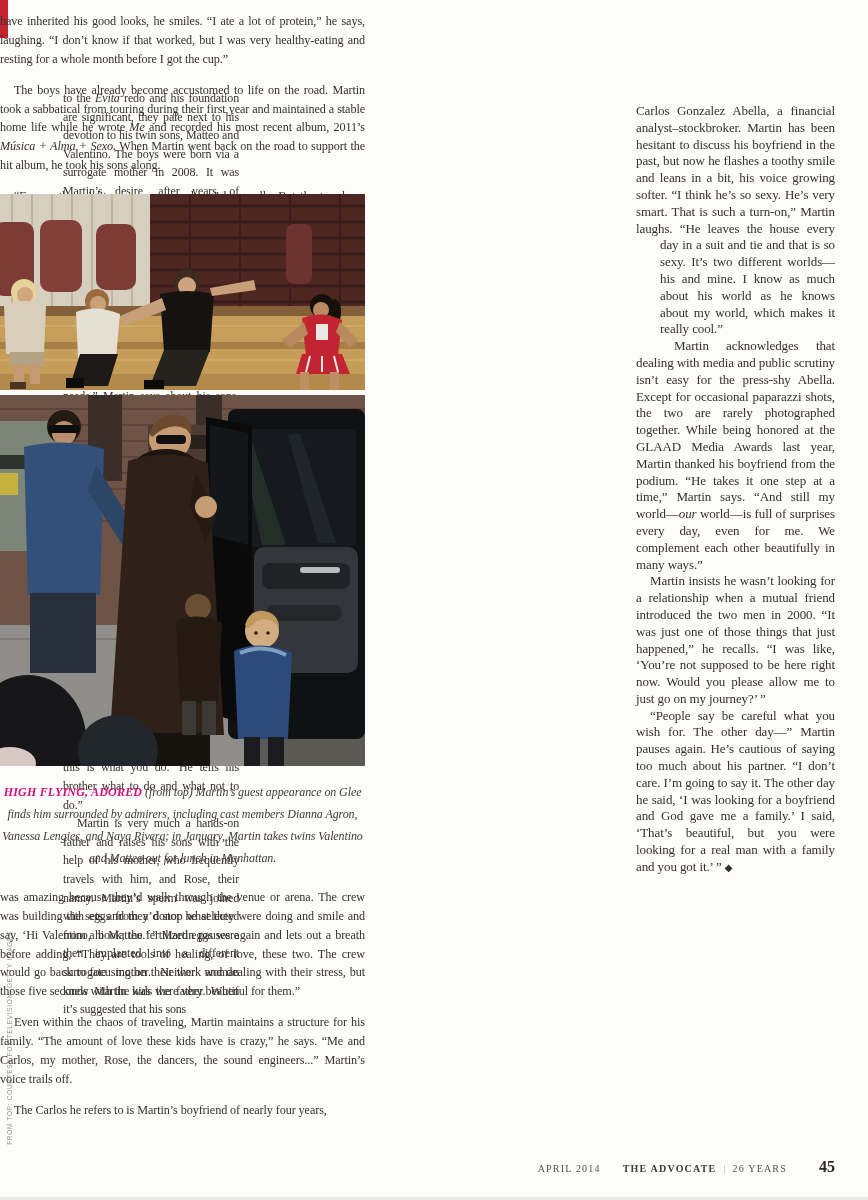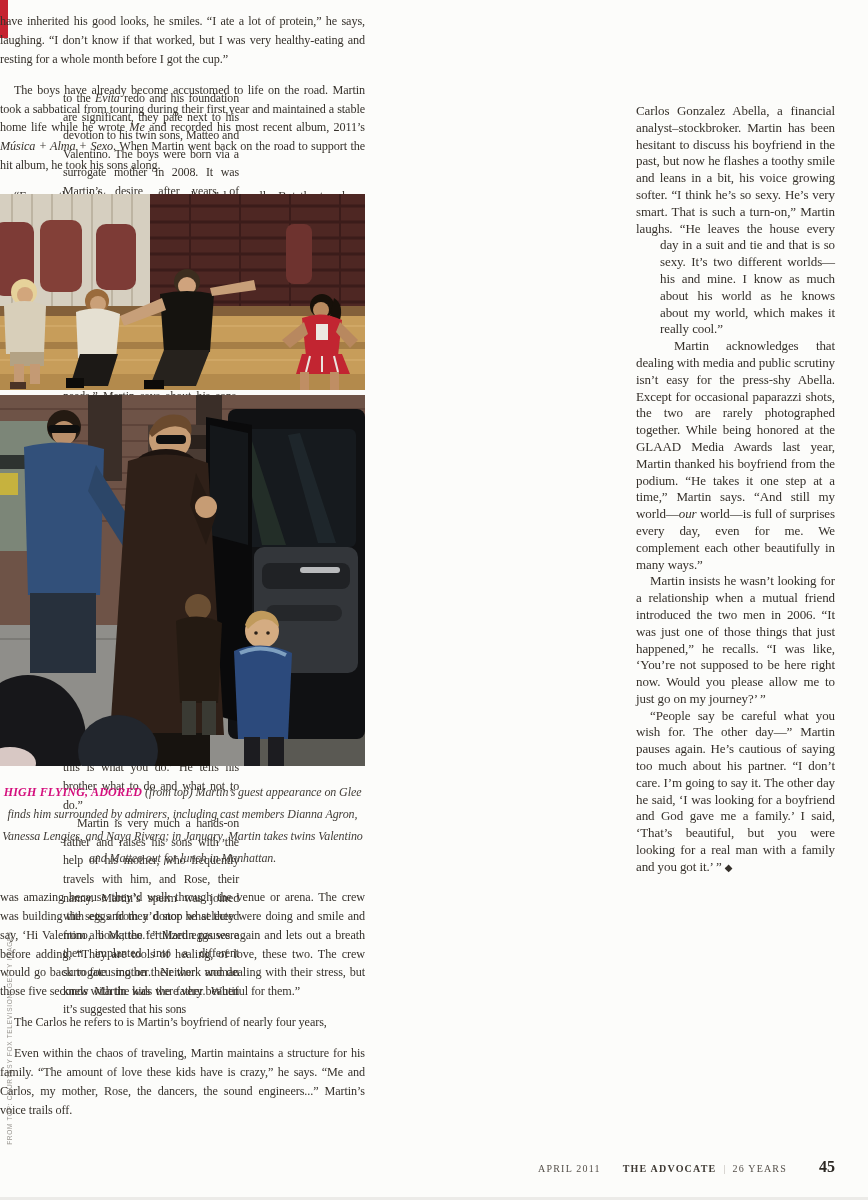--- a/index.html
+++ b/index.html
@@ -257,34 +257,34 @@
         <ellipse cx="10" cy="368" rx="26" ry="16" fill="#d8c8c4"></ellipse>
       </svg>
     </div>
 
     <p class="caption">
       <span class="cap-lead">HIGH FLYING, ADORED</span><span> (from top) Martin’s guest appearance on Glee finds him surrounded by admirers, including cast members Dianna Agron, Vanessa Lengies, and Naya Rivera; in January, Martin takes twins Valentino and Matteo out for lunch in Manhattan.</span>
     </p>
 
     <div class="mid-text mid-bottom">
       <p><span>was amazing because they’d walk through the venue or arena. The crew was building the sets and they’d stop what they were doing and smile and say, ‘Hi Valentino, hi Matteo.’ ” Martin pauses again and lets out a breath before adding, “They are tools of healing, of love, these two. The crew would go back to focusing on their work and dealing with their stress, but those five seconds with the kids were very beautiful for them.”</span></p>
+      <p class="indent"><span>Even within the chaos of traveling, Martin maintains a structure for his family. “The amount of love these kids have is crazy,” he says. “Me and Carlos, my mother, Rose, the dancers, the sound engineers...” Martin’s voice trails off.</span></p>
       <p class="indent"><span>The Carlos he refers to is Martin’s boyfriend of nearly four years,</span></p>
-      <p class="indent"><span>Even within the chaos of traveling, Martin maintains a structure for his family. “The amount of love these kids have is crazy,” he says. “Me and Carlos, my mother, Rose, the dancers, the sound engineers...” Martin’s voice trails off.</span></p>
     </div>
   </div>
 
   <div class="col col-right">
     <p><span>Carlos Gonzalez Abella, a financial analyst–stockbroker. Martin has been hesitant to discuss his boyfriend in the past, but now he flashes a toothy smile and leans in a bit, his voice growing softer. “I think he’s so sexy. He’s very smart. That is such a turn-on,” Martin laughs. “He leaves the house every day in a suit and tie </span><span class="notch"></span><span>and that is so sexy. It’s two different worlds—his and mine. I know as much about his world as he knows about my world, which makes it really cool.”</span></p>
     <p class="indent"><span>Martin acknowledges that dealing with media and public scrutiny isn’t easy for the press-shy Abella. Except for occasional paparazzi shots, the two are rarely photographed together. While being honored at the GLAAD Media Awards last year, Martin thanked his boyfriend from the podium. “He takes it one step at a time,” Martin says. “And still my world—</span><span class="it">our</span><span> world—is full of surprises every day, even for me. We complement each other beautifully in many ways.”</span></p>
-    <p class="indent"><span>Martin insists he wasn’t looking for a relationship when a mutual friend introduced the two men in 2006. “It was just one of those things that just happened,” he recalls. “I was like, ‘You’re not supposed to be here right now. Would you please allow me to just go on my journey?’ ”</span></p>
+    <p class="indent"><span>Martin insists he wasn’t looking for a relationship when a mutual friend introduced the two men in 2000. “It was just one of those things that just happened,” he recalls. “I was like, ‘You’re not supposed to be here right now. Would you please allow me to just go on my journey?’ ”</span></p>
     <p class="indent"><span>“People say be careful what you wish for. The other day—” Martin pauses again. He’s cautious of saying too much about his partner. “I don’t care. I’m going to say it. The other day he said, ‘I was looking for a boyfriend and God gave me a family.’ I said, ‘That’s beautiful, but you were looking for a real man with a family and you got it.’ ” </span><span class="end-mark">◆</span></p>
   </div>
 
   <div class="footer">
-    <span class="issue">APRIL 2011</span>
+    <span class="issue">APRIL 2014</span>
     <span class="mag">THE ADVOCATE</span>
     <span class="div">|</span>
     <span class="years">26 YEARS</span>
     <span class="pagenum">45</span>
   </div>
 
   <div class="bottom-edge"></div>
 </div>
 
 </body></html>

